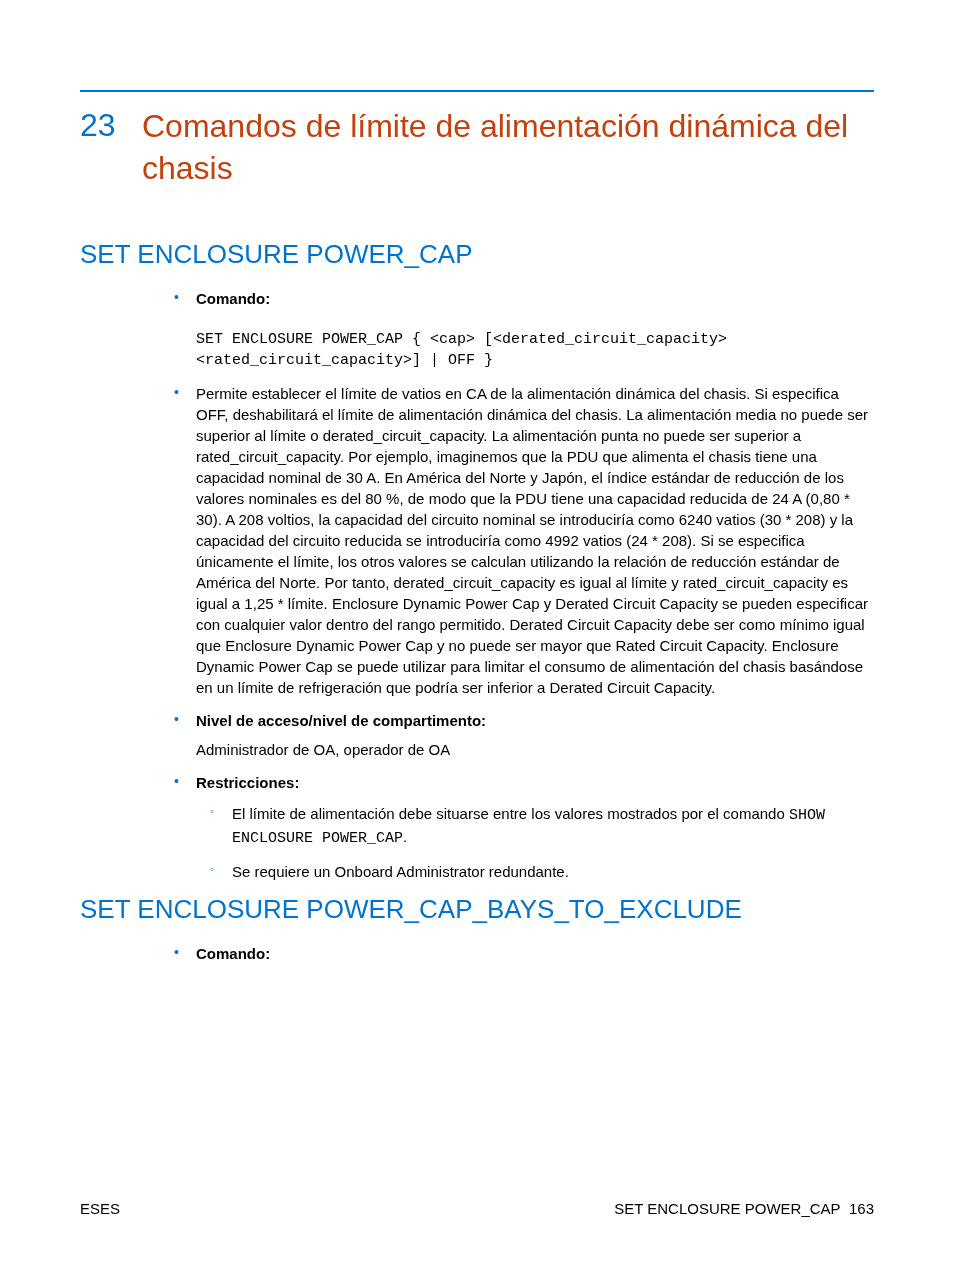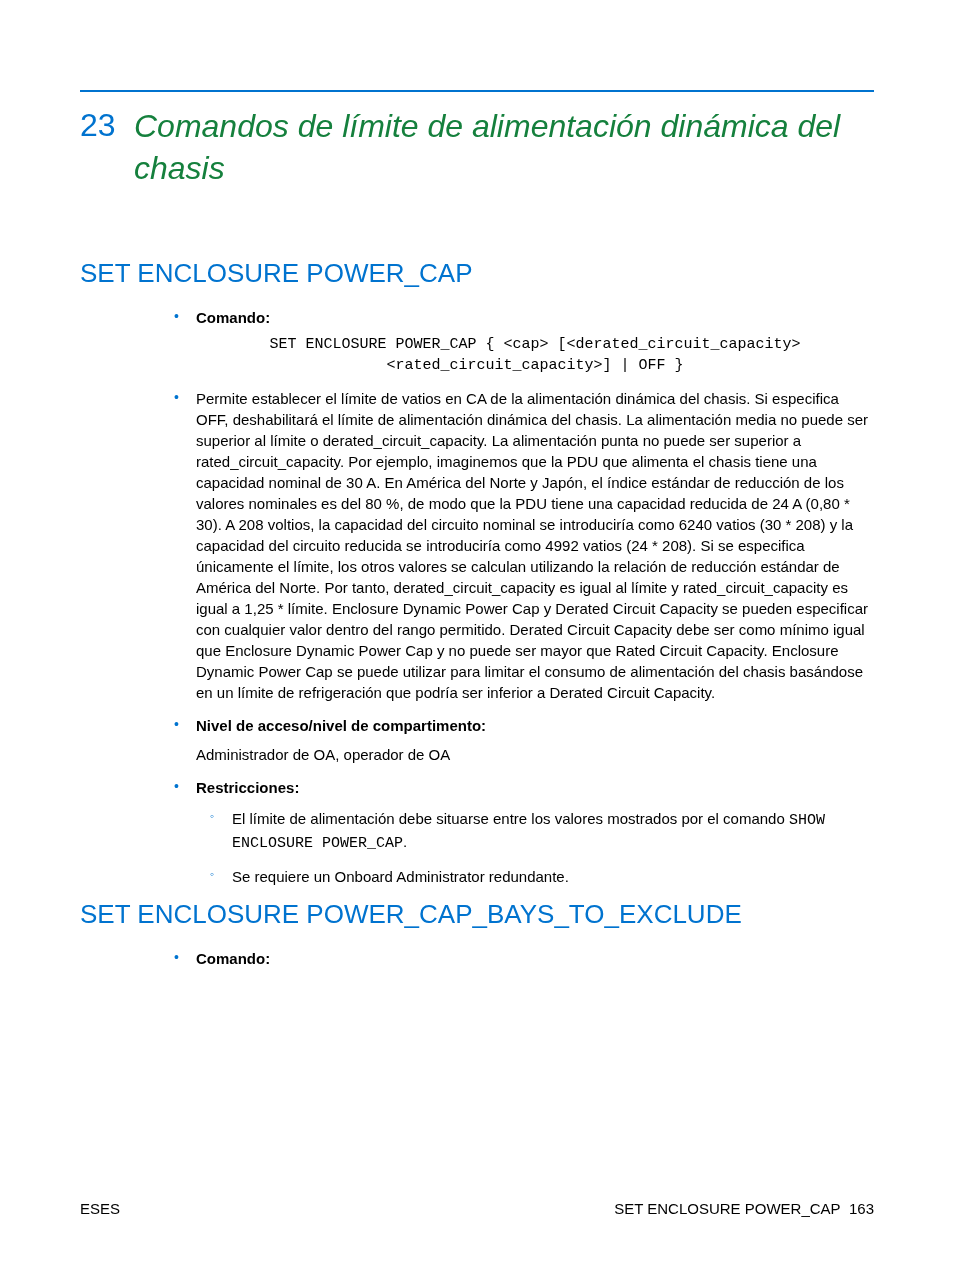--- a/index.html
+++ b/index.html
@@ -13,36 +13,35 @@
   }
   .page {
     padding: 90px 80px 0 80px;
   }
   .rule {
     border-top: 2px solid #0073cf;
     margin-bottom: 14px;
   }
   .chapter {
     display: flex;
-    gap: 14px;
-    margin-bottom: 69px;
+    gap: 22px;
+    margin-bottom: 50px;
   }
   .chapter-num {
     color: #0073cf;
     font-size: 32px;
     font-weight: 400;
     line-height: 1.2;
     min-width: 40px;
   }
   .chapter-title {
-    color: #15803d;
+    color: #c2410c;
     font-size: 32px;
     font-weight: 400;
     line-height: 1.3;
-    font-style: italic;
   }
   h2.section-title {
     color: #0073cf;
     font-size: 26px;
     font-weight: 400;
     margin-bottom: 18px;
     margin-top: 8px;
   }
   .content {
     padding-left: 80px;
@@ -92,23 +91,22 @@
   }
   .body-text {
     font-size: 15px;
     line-height: 1.4;
     margin-top: 8px;
   }
   .code {
     font-family: "Courier New", monospace;
     font-size: 15px;
     line-height: 1.4;
-    margin-top: 6px;
+    margin-top: 20px;
     white-space: pre-wrap;
-    text-align: center;
   }
   .inline-code {
     font-family: "Courier New", monospace;
   }
   .footer {
     position: absolute;
     bottom: 54px;
     left: 80px;
     right: 80px;
     display: flex;

